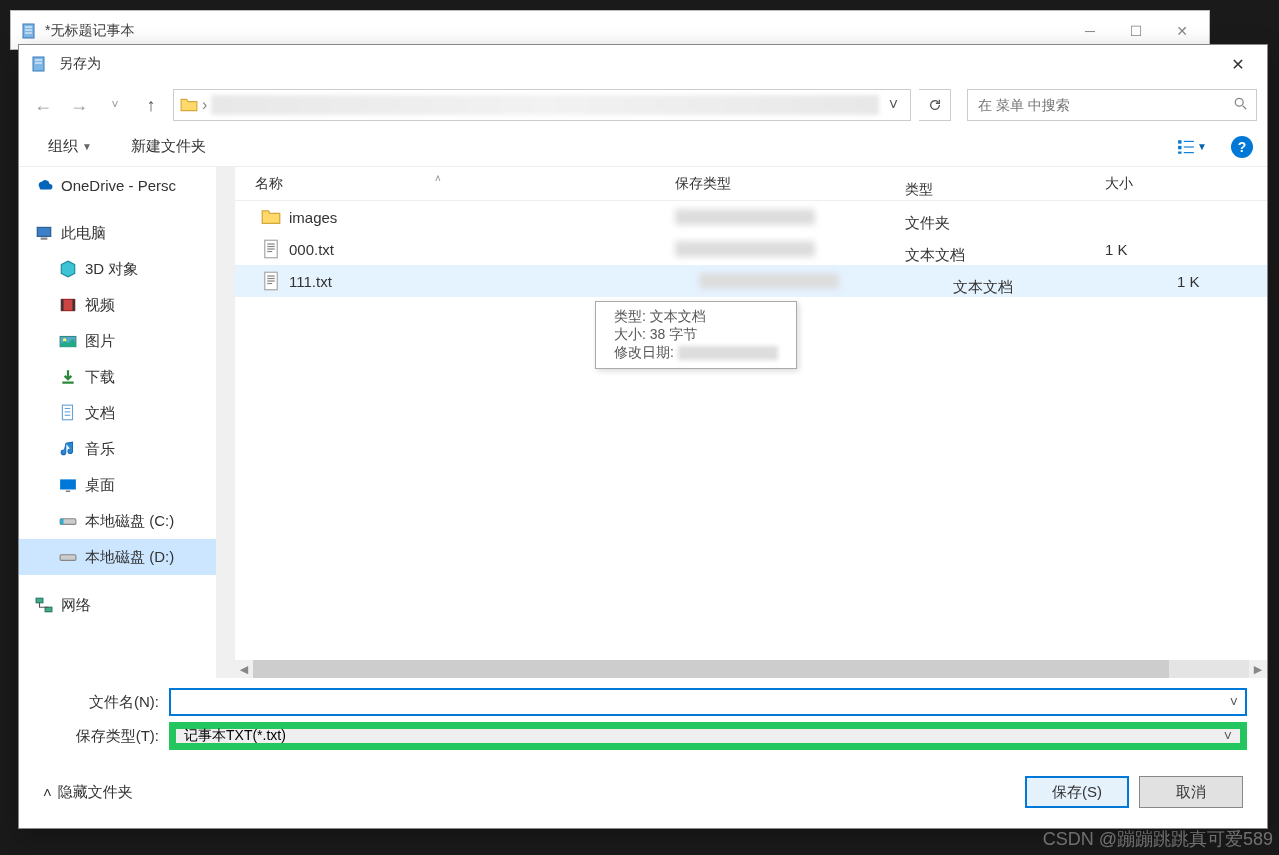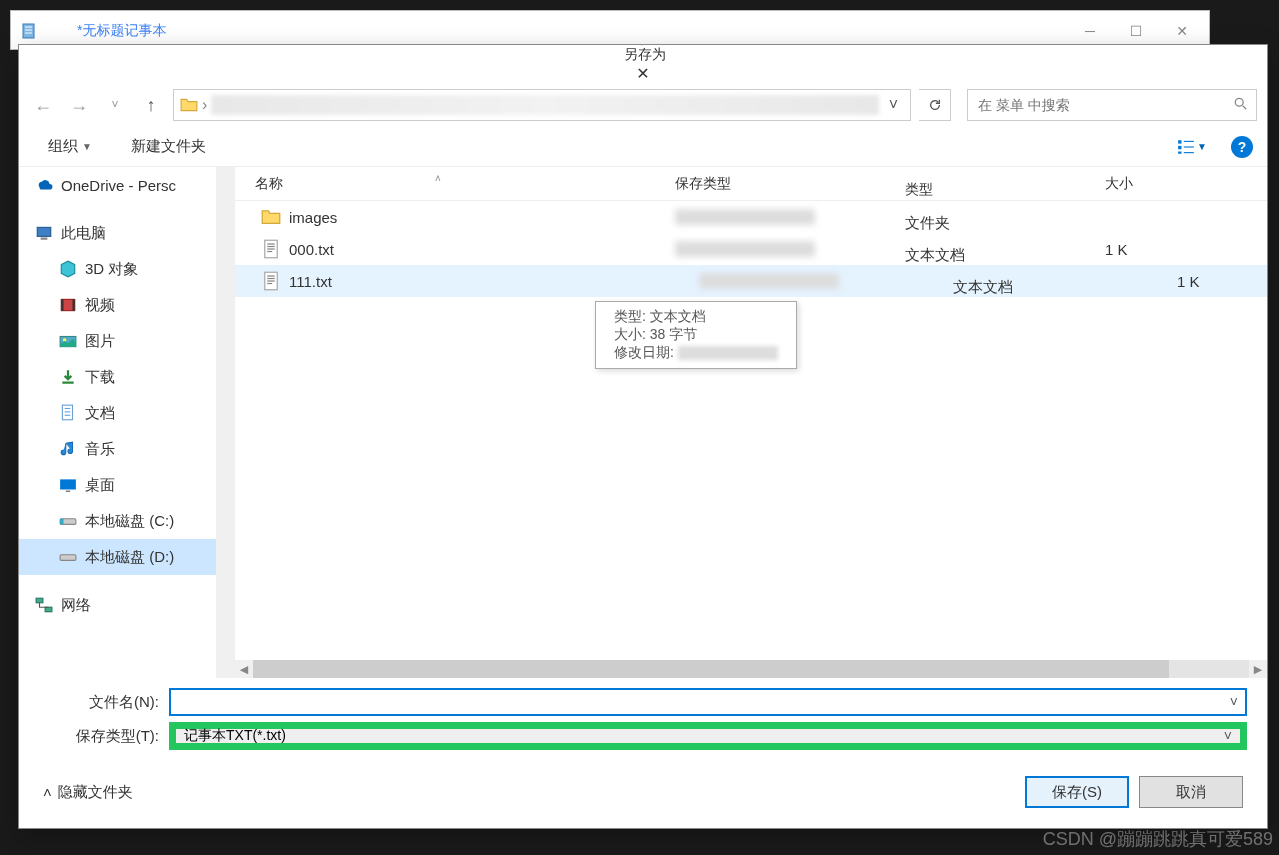--- a/index.html
+++ b/index.html
@@ -1,24 +1,24 @@
 <!DOCTYPE html>
 <html><head>
 <meta charset="utf-8">
 <style>
 * { box-sizing: border-box; font-family: "Microsoft YaHei", "Segoe UI", Arial, sans-serif; }
 body { margin: 0; background: #1a1a1a; width: 1279px; height: 855px; overflow: hidden; position: relative; }
 .parent-window { position: absolute; left: 10px; top: 10px; width: 1200px; height: 40px; background: #fff; border: 1px solid #bcbcbc; }
 .parent-titlebar { display: flex; align-items: center; height: 40px; padding: 0 4px; }
 .parent-icon { width: 16px; height: 16px; margin: 0 8px 0 6px; }
-.parent-title { color: #3b82f6; font-size: 14px; flex: 1; margin-left: 32px; }
+.parent-title { color: #404040; font-size: 14px; flex: 1; }
 .win-btns { display: flex; }
 .win-btn { width: 46px; height: 30px; display: flex; align-items: center; justify-content: center; color: #888; font-size: 14px; }
 .dialog { position: absolute; left: 18px; top: 44px; width: 1250px; height: 785px; background: #fff; border: 1px solid #888; box-shadow: 0 8px 24px rgba(0,0,0,0.25); display: flex; flex-direction: column; }
-.dialog-titlebar { display: flex; align-items: center; height: 38px; padding: 0 6px; flex-direction: column; }
+.dialog-titlebar { display: flex; align-items: center; height: 38px; padding: 0 6px; }
 .dialog-title { color: #333; font-size: 14px; flex: 1; padding-left: 4px; }
 .dialog-close { width: 46px; height: 30px; display: flex; align-items: center; justify-content: center; color: #333; }
 .navbar { display: flex; align-items: center; height: 44px; padding: 0 10px; gap: 8px; }
 .nav-btn { width: 28px; height: 28px; display: flex; align-items: center; justify-content: center; color: #999; font-size: 18px; }
 .nav-btn.up { color: #555; }
 .address-bar { flex: 1; height: 32px; border: 1px solid #ccc; background: #fff; display: flex; align-items: center; padding: 0 6px; gap: 4px; position: relative; }
 .address-blur { flex: 1; height: 20px; background: linear-gradient(90deg,#e8e8e8,#f2f2f2,#e8e8e8); filter: blur(2px); }
 .address-dropdown { color: #555; padding: 0 6px; }
 .refresh-btn { width: 32px; height: 32px; border: 1px solid #ccc; border-left: none; display: flex; align-items: center; justify-content: center; color: #555; }
 .search-box { width: 290px; height: 32px; border: 1px solid #ccc; display: flex; align-items: center; padding: 0 8px; margin-left: 8px; }

